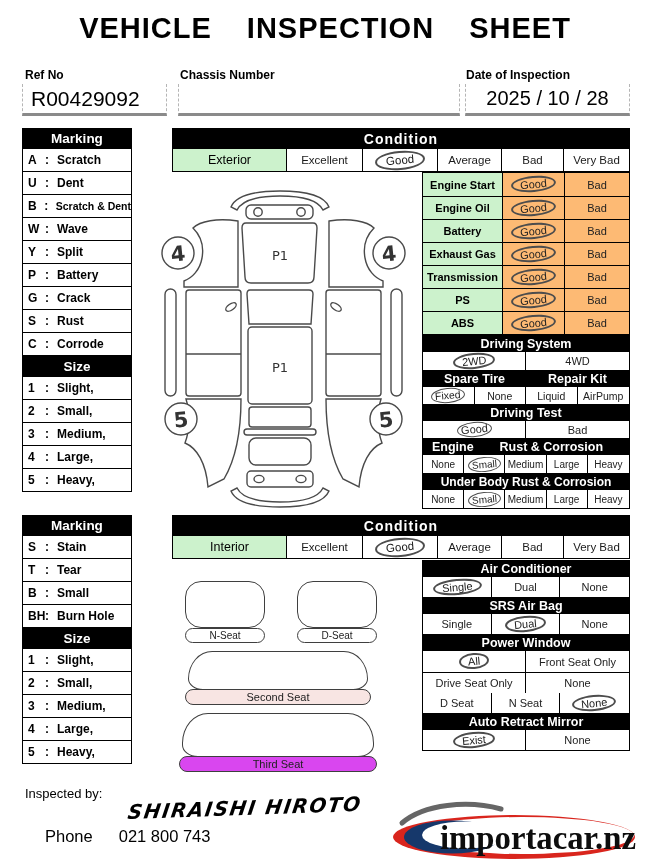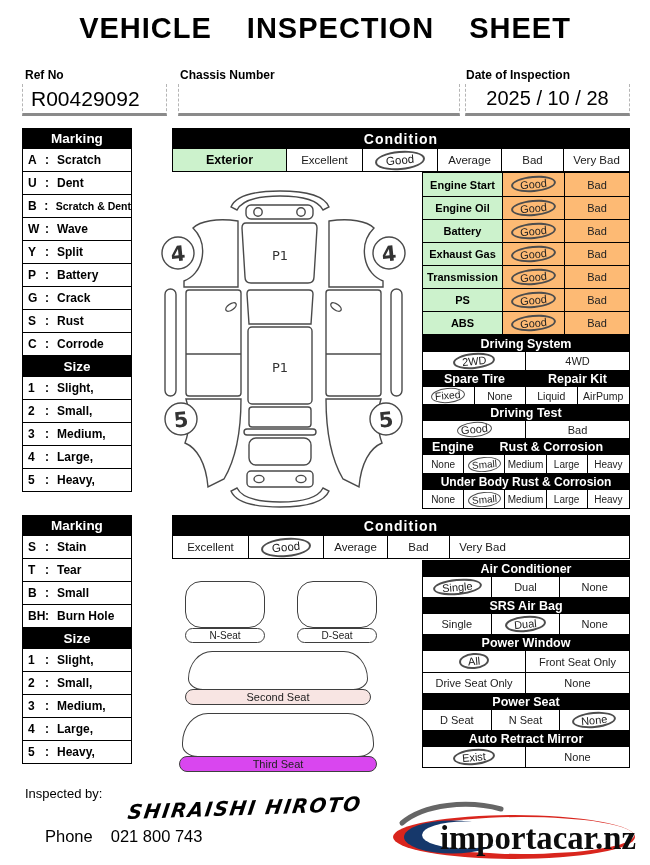--- a/index.html
+++ b/index.html
@@ -26,21 +26,21 @@
   .lrow .colon::before{content:":"}
   .lrow .lab{margin-left:3px;white-space:nowrap}
   .lab.small{font-size:10.5px}
 
   
   .cond{position:absolute;left:172px;width:458px}
   .cond .bar{font-size:14px;letter-spacing:1px}
   .crow{display:flex;height:23px;border:1px solid #000;border-top:none;background:#fff}
   .ccell{border-right:1px solid #000;display:flex;align-items:center;justify-content:center;
          font-size:11.5px;color:#1a1a1a;overflow:visible}
-  .ccell.c0{width:114px;background:#ccf2cc;font-weight:bold;font-size:12.5px;color:#000}
+  .ccell.c0{width:114px;background:#ccf2cc;font-weight:normal;font-size:12.5px;color:#000}
   .ccell.c1{width:76px}.ccell.c2{width:75px}.ccell.c3{width:64px}.ccell.c4{width:62px}
   .ccell.c5{width:65px;border-right:none}
 
   
   .itab{position:absolute;left:422px;top:172px;width:208px;border:1px solid #000;background:#fdba74}
   .trow{display:flex;height:23px;border-top:1px solid #000}
   .trow:first-child{border-top:none}
   .tlab{width:80px;background:#ccf2cc;font-weight:bold;font-size:11px;display:flex;
         align-items:center;justify-content:center;border-right:1px solid #000;white-space:nowrap}
   .tg{width:62px;border-right:1px solid #000}
@@ -84,21 +84,21 @@
   .seatwrap{position:absolute;left:175px;top:565px;width:246px;height:212px}
   .seatback{position:absolute;border:1.6px solid #3f3f3f;background:#fff;border-radius:16px}
   .bench{border-radius:26px 26px 16px 16px / 30px 30px 12px 12px}
   .seatpill{position:absolute;border:1.5px solid #3f3f3f;background:#fff;border-radius:9px;
             font-size:10px;color:#222;display:flex;align-items:center;justify-content:center;white-space:nowrap}
 
   
   .insp{position:absolute;left:25px;top:786px;font-size:13px;font-weight:normal}
   .sig{position:absolute;left:128px;top:796px;font-size:20px;font-weight:bold;font-style:italic;
        letter-spacing:1.5px;transform:rotate(-2deg) skewX(-10deg);font-family:"DejaVu Sans",sans-serif}
-  .phone{position:absolute;left:45px;top:827px;font-size:16.5px;display:flex;gap:18px}
+  .phone{position:absolute;left:45px;top:827px;font-size:16.5px;display:flex;gap:26px}
   .logo{position:absolute;left:388px;top:797px}
 </style>
 </head>
 <body>
 
 <div id="sheet">
 
   <div class="title">VEHICLE INSPECTION SHEET</div>
 
   <div class="flabel" style="left:25px;top:68px">Ref No</div>
@@ -459,20 +459,21 @@
     <div class="lrow">
         <span class="code">5</span>
         <span class="colon"></span>
         <span class="lab">Heavy,</span>
       </div>
   </div>
 
   <div class="cond" style="top:515px">
     <div class="bar">Condition</div>
     <div class="crow">
+      <div class="ccell c0">Interior</div>
       <div class="ccell c1">
           <span>Excellent</span>
         </div>
       <div class="ccell c2">
           <span class="ov big">
             <span>Good</span>
           </span>
         </div>
       <div class="ccell c3">
           <span>Average</span>
@@ -538,21 +539,20 @@
         </div>
     </div>
     <div class="drow h21 bt">
       <div class="dc half">
           <span>Drive Seat Only</span>
         </div>
       <div class="dc half">
           <span>None</span>
         </div>
     </div>
-    <div class="dbar">Power Seat</div>
     <div class="drow h20">
       <div class="dc third">
           <span>D Seat</span>
         </div>
       <div class="dc third">
           <span>N Seat</span>
         </div>
       <div class="dc third">
           <span class="ov">
             <span>None</span>

